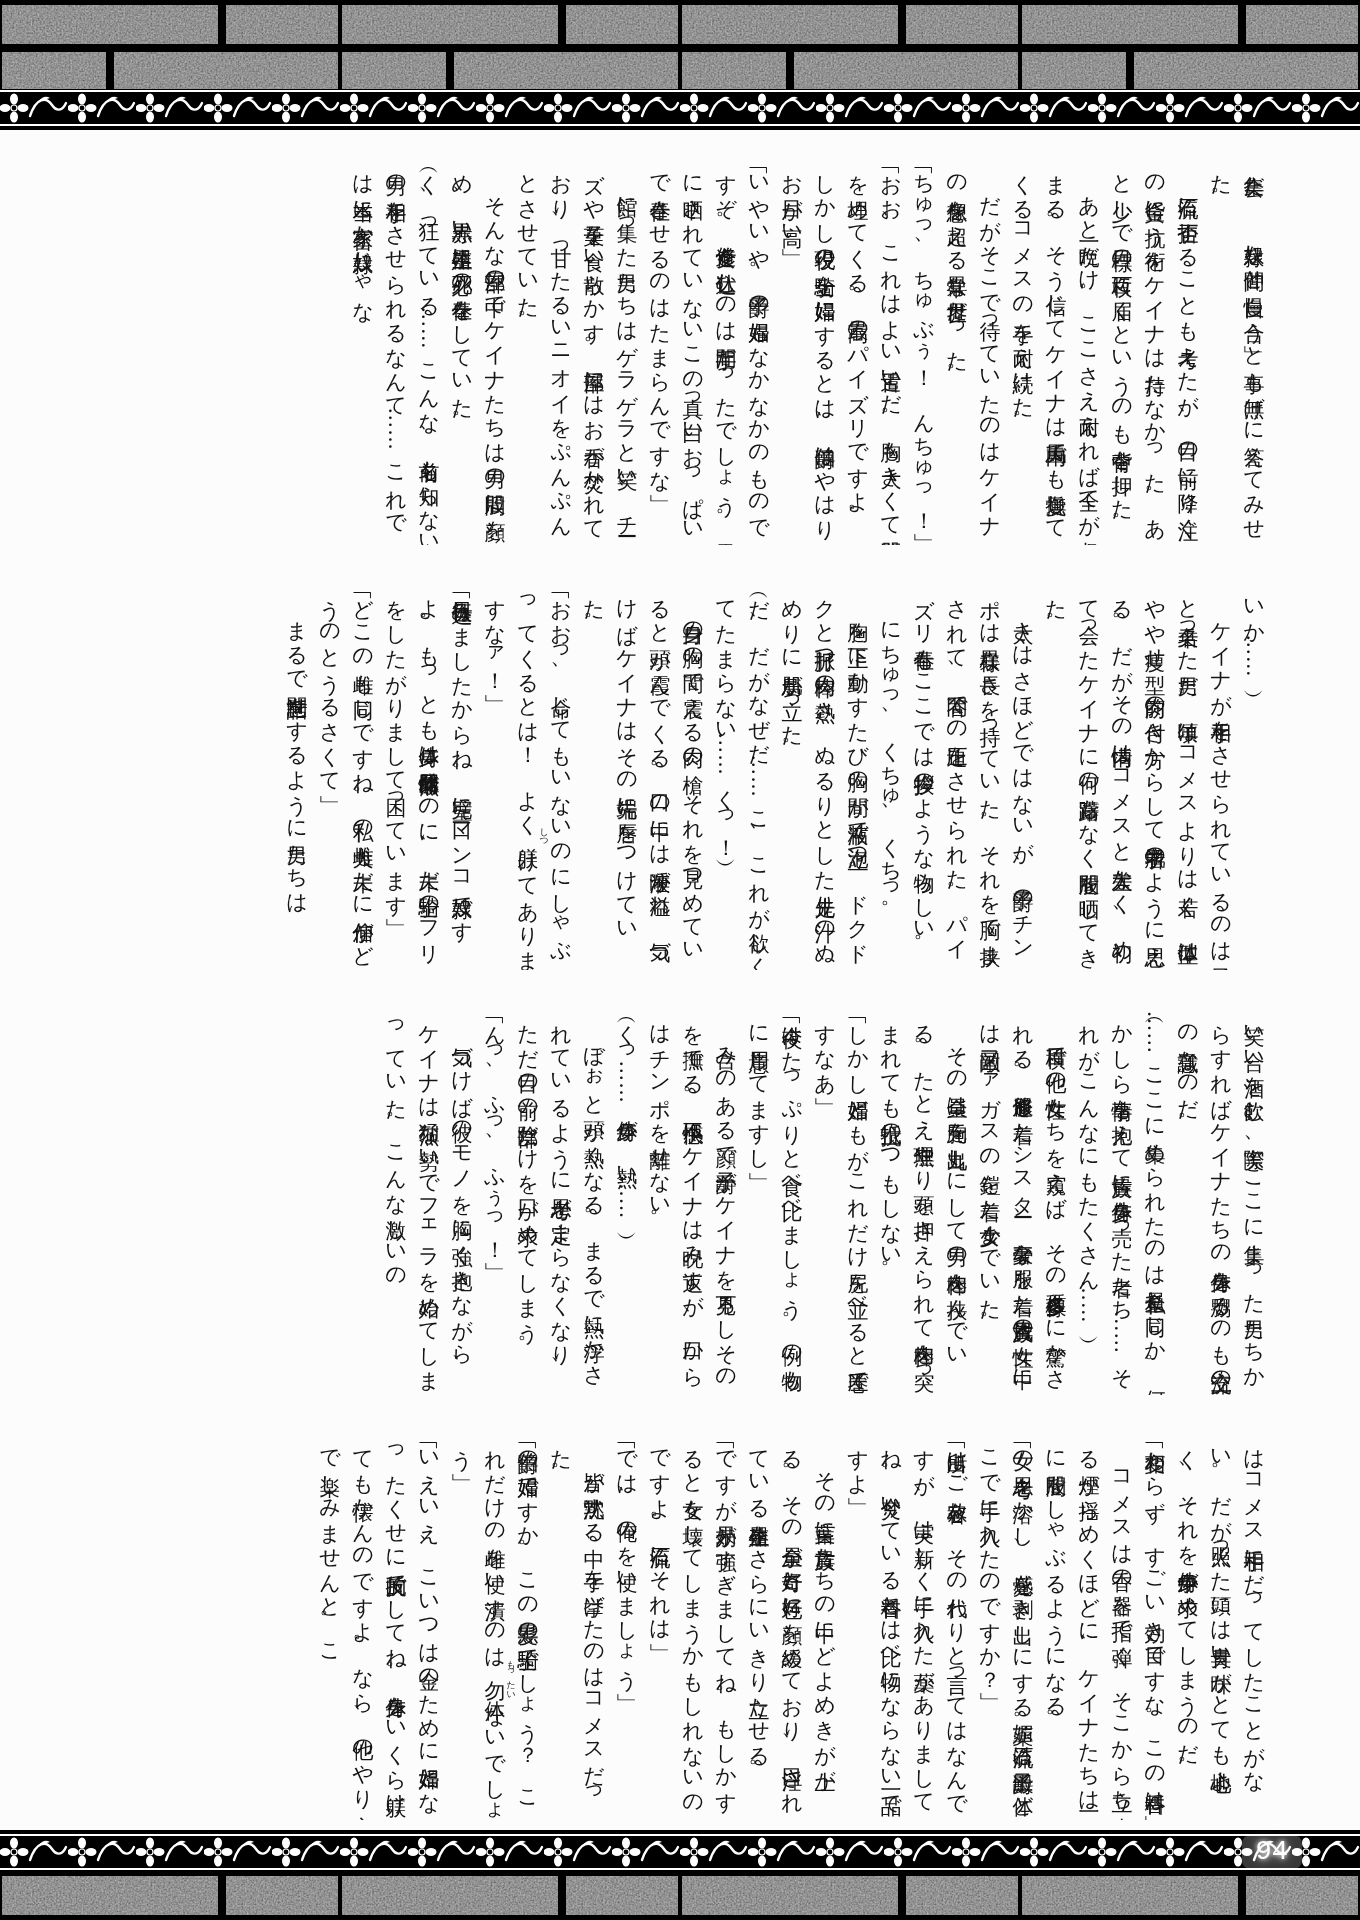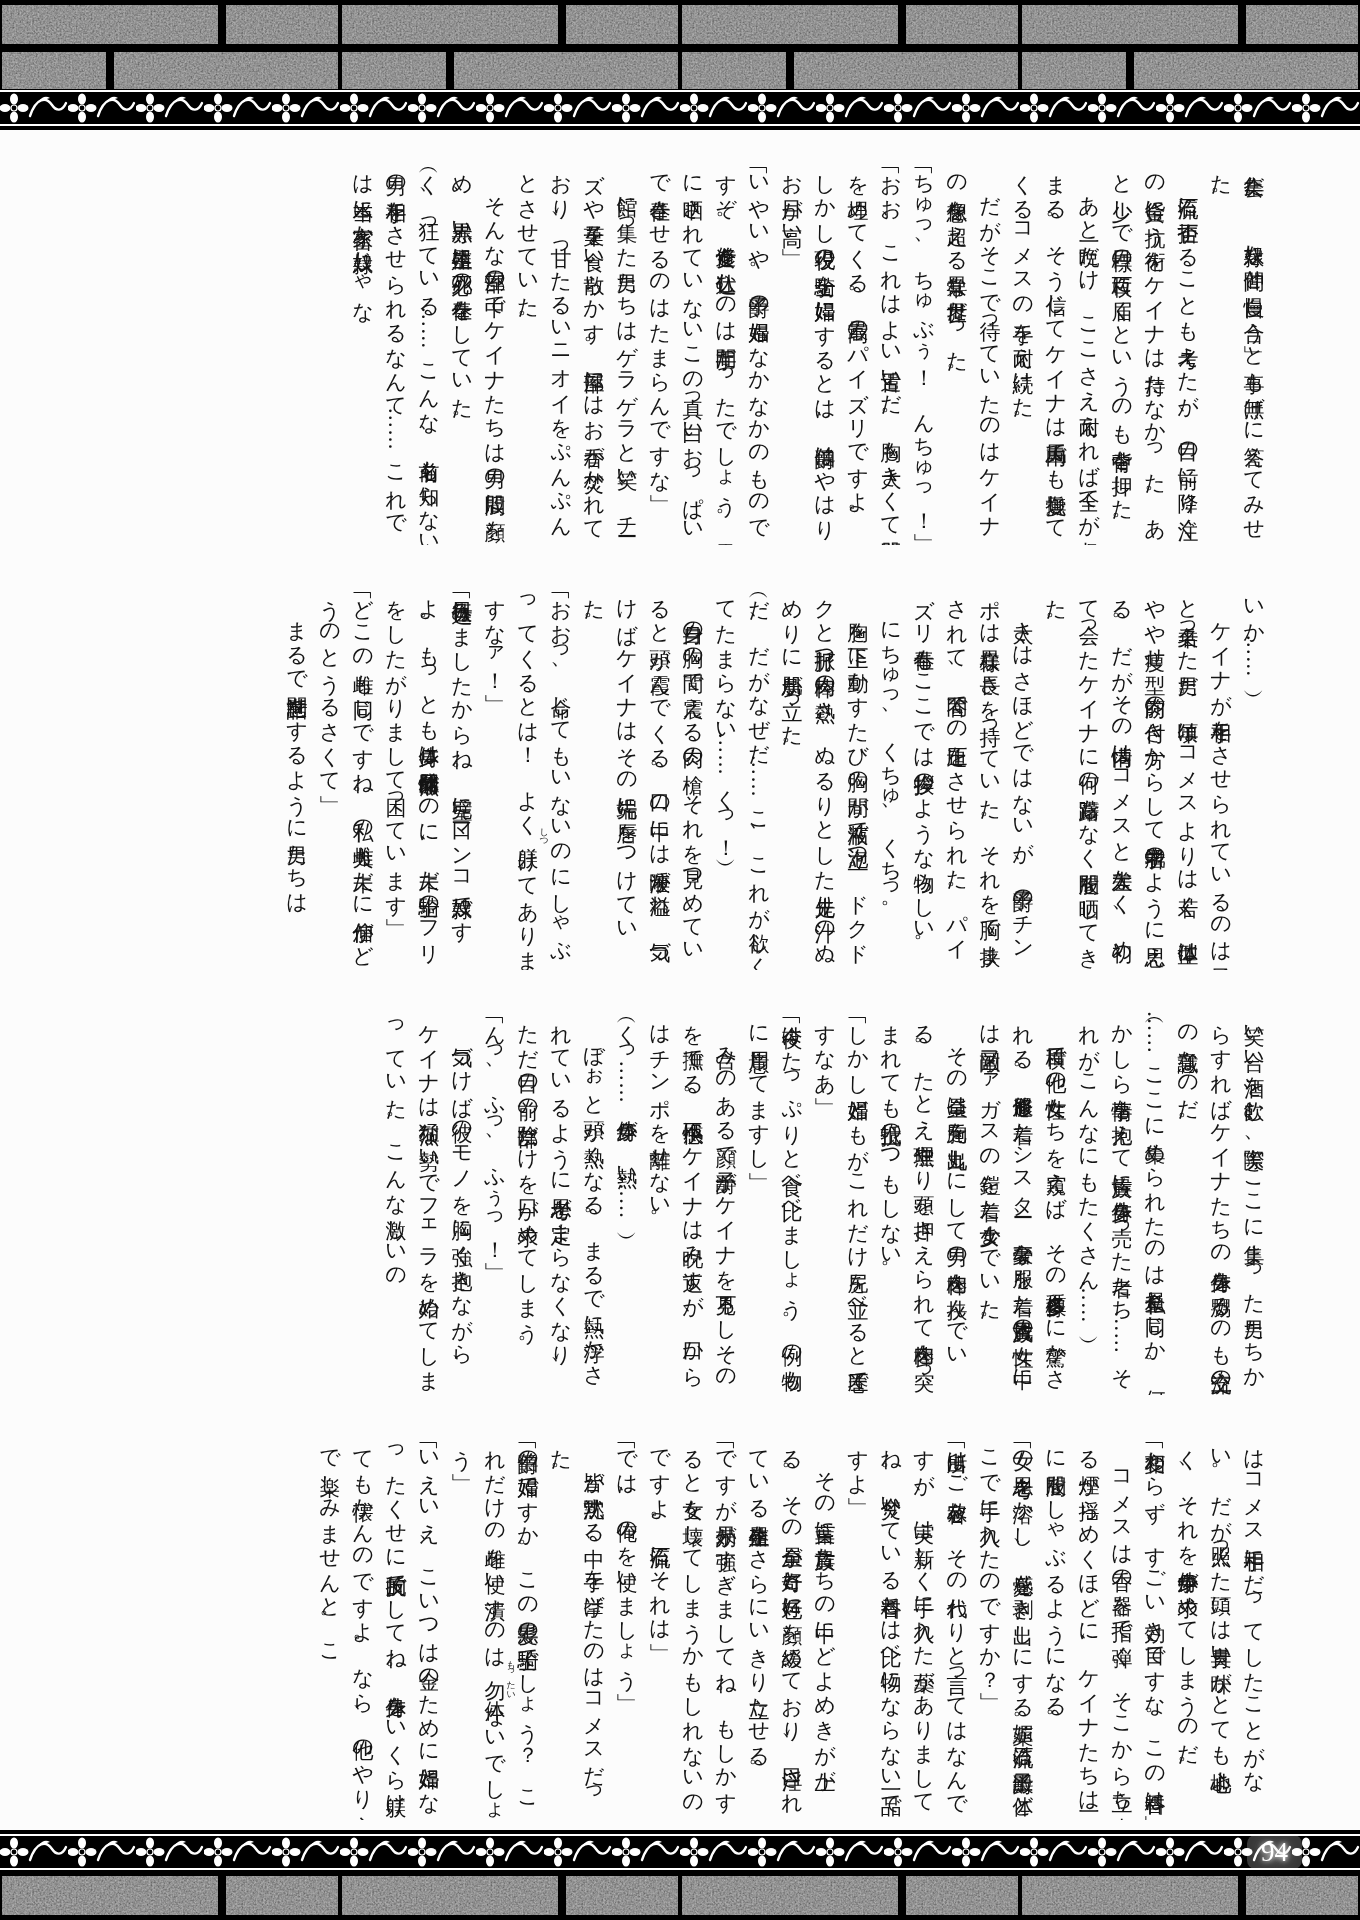--- a/index.html
+++ b/index.html
@@ -21,21 +21,21 @@
   }
   .border{position:absolute;left:0;width:1360px;font-size:0;}
   .border-top{top:0;}
   .border-bottom{bottom:0;}
   .border svg{display:block;}
   .rule{height:3px;background:var(--border-bg);}
   .ornament-wrap{position:relative;}
   .page-num{
     position:absolute;top:50%;right:58px;transform:translateY(-50%);
     color:var(--page-number-color);
-    font-family:Liberation Serif, serif;
+    font-family:Liberation Mono, monospace;
     font-size:27px;line-height:1;
     padding:4px 14px;border-radius:9px;
     background:rgba(255,255,255,0.22);
     text-shadow:0 0 5px #fff,0 0 11px #cfcfcf;
   }
   .text-area{
     position:absolute;top:160px;left:110px;
     width:1160px;height:1660px;
     display:flex;flex-direction:column;justify-content:space-between;
   }

